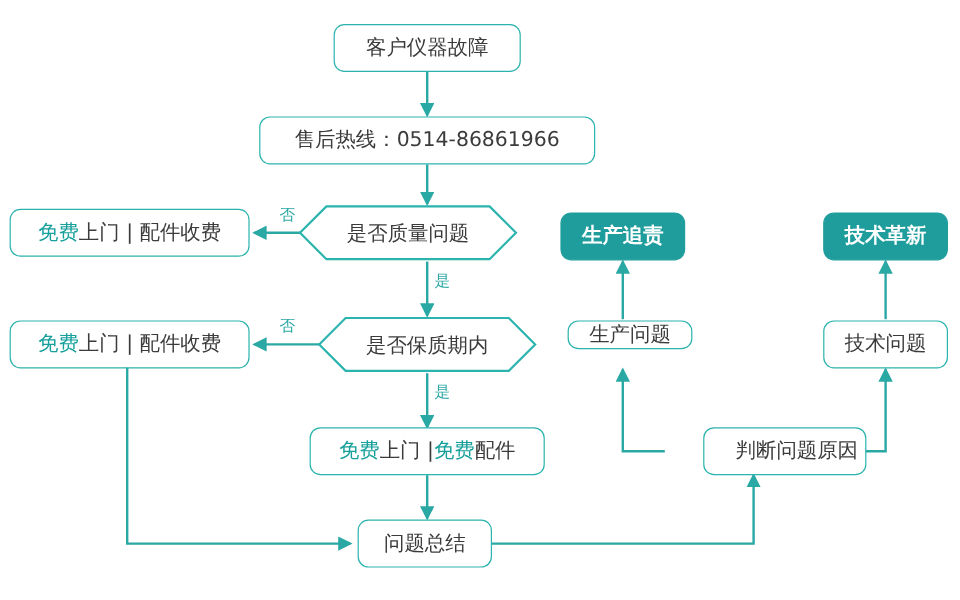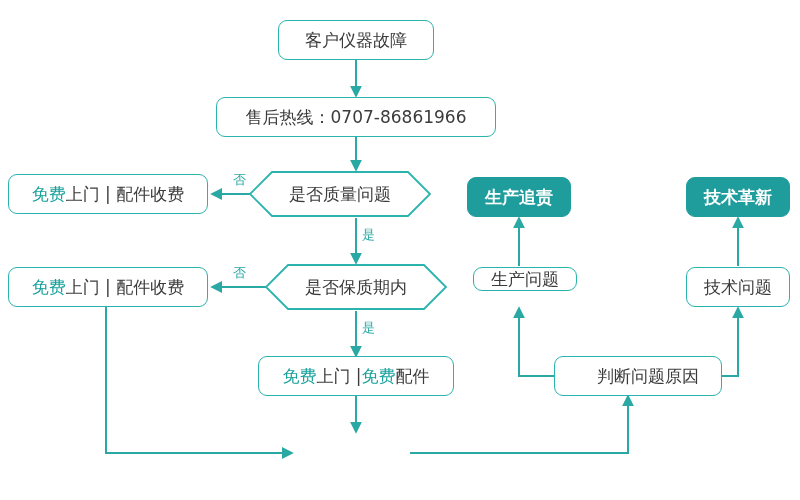--- a/index.html
+++ b/index.html
@@ -119,21 +119,21 @@
 
       <path d="M 738 266 L 738 218" marker-end="url(#arrow)"></path>
     </g>
   </svg>
 
   <div class="node node-rounded" style="left:278px; top:20px; width:156px; height:40px;">
     <span>客户仪器故障</span>
   </div>
 
   <div class="node node-rounded" style="left:216px; top:97px; width:280px; height:40px;">
-    <span>售后热线：0707-86861966</span>
+    <span>售后热线：0514-86861966</span>
   </div>
 
   <div class="hexwrap" style="left:248px; top:170px; width:184px; height:48px;">
     <svg width="184" height="48" viewBox="0 0 184 48" xmlns="http://www.w3.org/2000/svg">
       <polygon points="24,2 160,2 182,24 160,46 24,46 2,24" fill="#ffffff" stroke="#2bb3ad" stroke-width="1.8"></polygon>
     </svg>
     <div class="hexlabel">是否质量问题</div>
   </div>
 
   <div class="hexwrap" style="left:264px; top:263px; width:184px; height:48px;">
@@ -153,22 +153,25 @@
       <span>上门 | 配件收费</span>
   </div>
 
   <div class="node node-rounded" style="left:258px; top:356px; width:196px; height:40px;">
     <span class="free">免费</span>
       <span>上门 | </span>
       <span class="free">免费</span>
       <span>配件</span>
   </div>
 
+  <div class="node node-rounded" style="left:298px; top:433px; width:112px; height:40px;">
+    <span>问题总结</span>
+  </div>
 
-  <div class="node node-rounded" style="left:554px; top:356px; width:168px; height:40px;padding-left:20px;">
+  <div class="node node-rounded" style="left:586px; top:356px; width:136px; height:40px;padding-left:20px;">
     <span>判断问题原因</span>
   </div>
 
   <div class="node node-rounded" style="left:473px; top:267px; width:104px; height:24px;">
     <span>生产问题</span>
   </div>
 
   <div class="node node-filled" style="left:467px; top:177px; width:104px; height:40px;">
     <span>生产追责</span>
   </div>

